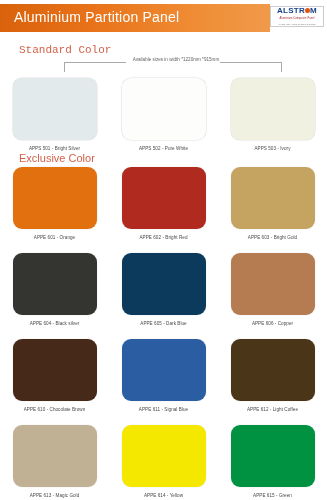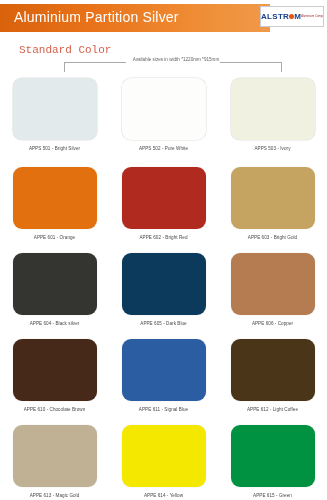--- a/index.html
+++ b/index.html
@@ -16,24 +16,24 @@
   .banner{
     position:absolute;left:0;top:4px;width:270px;height:28px;
     background:linear-gradient(90deg,#d9620c 0%,#e8731a 35%,#ef8b33 70%,#f09a4a 100%);
   }
   .banner-title{
     position:absolute;left:14px;top:9px;
     font-size:14px;color:#ffffff;letter-spacing:.2px;
     white-space:nowrap;
   }
   .logo-box{
-    position:absolute;right:3px;top:6px;width:64px;height:21px;
+    position:absolute;right:3px;top:6px;width:54px;height:21px;
     background:#ffffff;border:1px solid #c9ccd0;
     box-sizing:border-box;
-    display:flex;flex-direction:row;align-items:center;justify-content:flex-start;
+    display:flex;flex-direction:column;align-items:center;justify-content:space-between;
     overflow:hidden;
   }
   .logo-word{
     font-size:8px;font-weight:bold;color:#16418c;letter-spacing:.3px;
     line-height:8px;position:relative;white-space:nowrap;
   }
   .logo-dot{
     display:inline-block;width:5px;height:5px;border-radius:50%;
     background:#e2540f;vertical-align:middle;margin:0 0px;
   }
@@ -71,21 +71,21 @@
   .chip-label{
     margin-top:6px;font-size:4.6px;color:#4a4a4a;white-space:nowrap;letter-spacing:.05px;
   }
 </style>
 </head>
 <body>
 
 <div class="page">
 
   <div class="banner"></div>
-  <div class="banner-title">Aluminium Partition Silver</div>
+  <div class="banner-title">Aluminium Partition Panel</div>
 
   <div class="logo-box">
     <div class="logo-word">
       <span>ALSTR</span><span class="logo-dot"></span><span>M</span>
     </div>
     <div class="logo-sub">Aluminium Composite Panel</div>
     <div class="logo-sub2">An ISO 9001 : 2008 Certified Company</div>
   </div>
 
   <div class="sec-head" id="sec-standard">Standard Color</div>
@@ -106,20 +106,21 @@
     <div class="cell">
       <div class="chip light" style="background: rgb(253, 253, 252);"></div>
       <div class="chip-label">APPS 502 - Pure White</div>
     </div>
     <div class="cell">
       <div class="chip light" style="background: rgb(240, 241, 224);"></div>
       <div class="chip-label">APPS 503 - Ivory</div>
     </div>
   </div>
 
+  <div class="sec-head" id="sec-exclusive">Exclusive Color</div>
 
   <div class="swatch-row" style="top:167px;">
     <div class="cell">
       <div class="chip" style="background: rgb(226, 112, 15);"></div>
       <div class="chip-label">APPE 601 - Orange</div>
     </div>
     <div class="cell">
       <div class="chip" style="background: rgb(176, 42, 32);"></div>
       <div class="chip-label">APPE 602 - Bright Red</div>
     </div>

